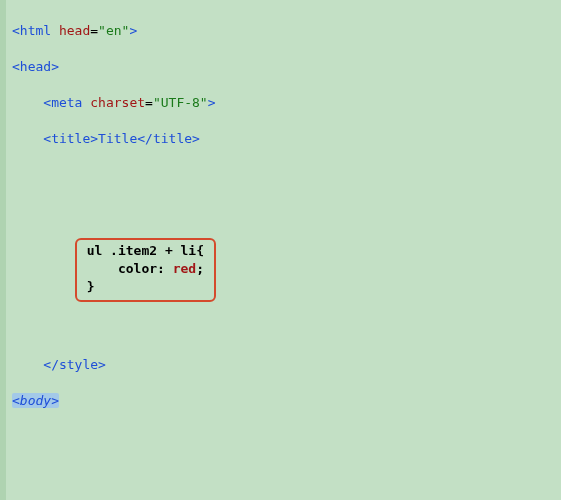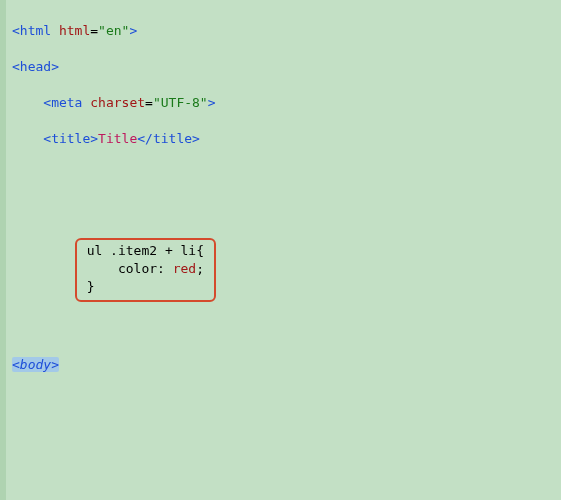--- a/index.html
+++ b/index.html
@@ -22,53 +22,55 @@
     flex-shrink: 0;
   }
   .code {
     padding: 4px 0 4px 6px;
     white-space: pre;
     position: relative;
   }
   .tag      { color: #1d4ed8; }
   .attr     { color: #a11616; }
   .str      { color: #1b7a1b; }
-  .text     { color: #be185d; }
+  .text     { color: #1d4ed8; }
   .plain    { color: #000; }
 
   .hl-bg {
     background: #a3c9e8;
     border-radius: 2px;
     font-style: italic;
   }
 
   .box {
     border: 2px solid #d44a2c;
     border-radius: 6px;
     padding: 2px 10px 4px 10px;
     display: inline-block;
     vertical-align: top;
+    font-weight: bold;
   }
 </style>
 </head>
 <body>
 
 <div class="editor">
   <div class="gutter"></div>
   <div class="code">
-<div><span class="tag">&lt;html </span><span class="attr">html</span><span class="plain">=</span><span class="str">"en"</span><span class="tag">&gt;</span></div>
+<div><span class="tag">&lt;html </span><span class="attr">head</span><span class="plain">=</span><span class="str">"en"</span><span class="tag">&gt;</span></div>
 <div><span class="tag">&lt;head&gt;</span></div>
 <div><span>    </span><span class="tag">&lt;meta </span><span class="attr">charset</span><span class="plain">=</span><span class="str">"UTF-8"</span><span class="tag">&gt;</span></div>
 <div><span>    </span><span class="tag">&lt;title&gt;</span><span class="text">Title</span><span class="tag">&lt;/title&gt;</span></div>
 <div>&nbsp;</div>
 <div>&nbsp;</div>
 <div>        <span class="box"><span class="plain">ul .item2 + li{</span>
 <span class="plain">    color: </span><span class="attr">red</span><span class="plain">;</span>
 <span class="plain">}</span></span></div>
 <div>&nbsp;</div>
+<div><span>    </span><span class="tag">&lt;/style&gt;</span></div>
 <div><span class="tag hl-bg">&lt;body&gt;</span></div>
 
 
 
 
 
 
 
 
 

